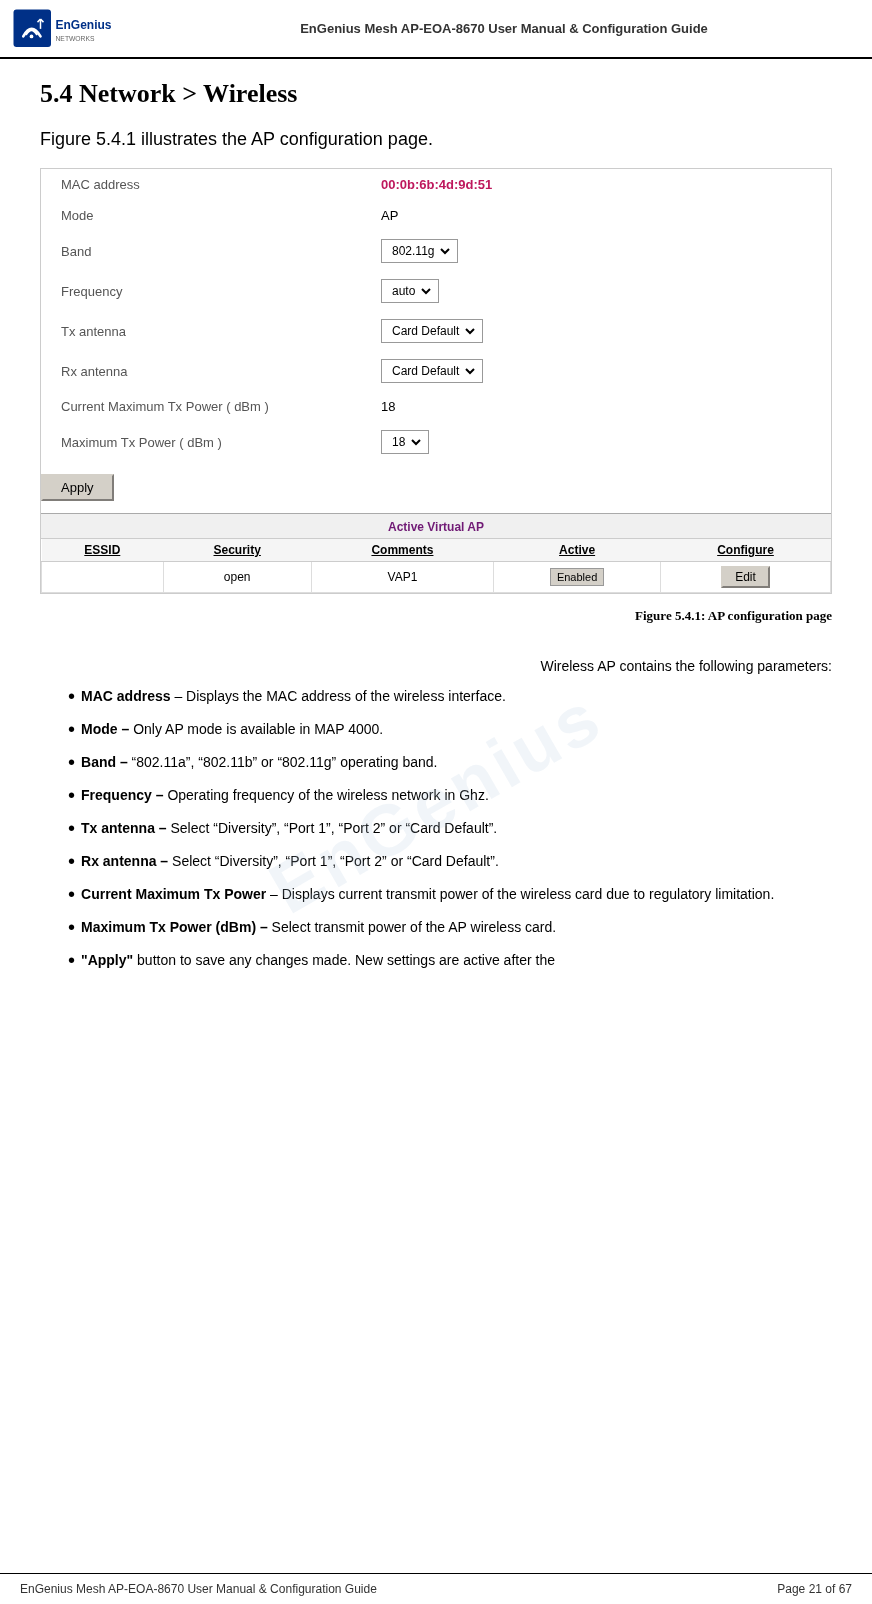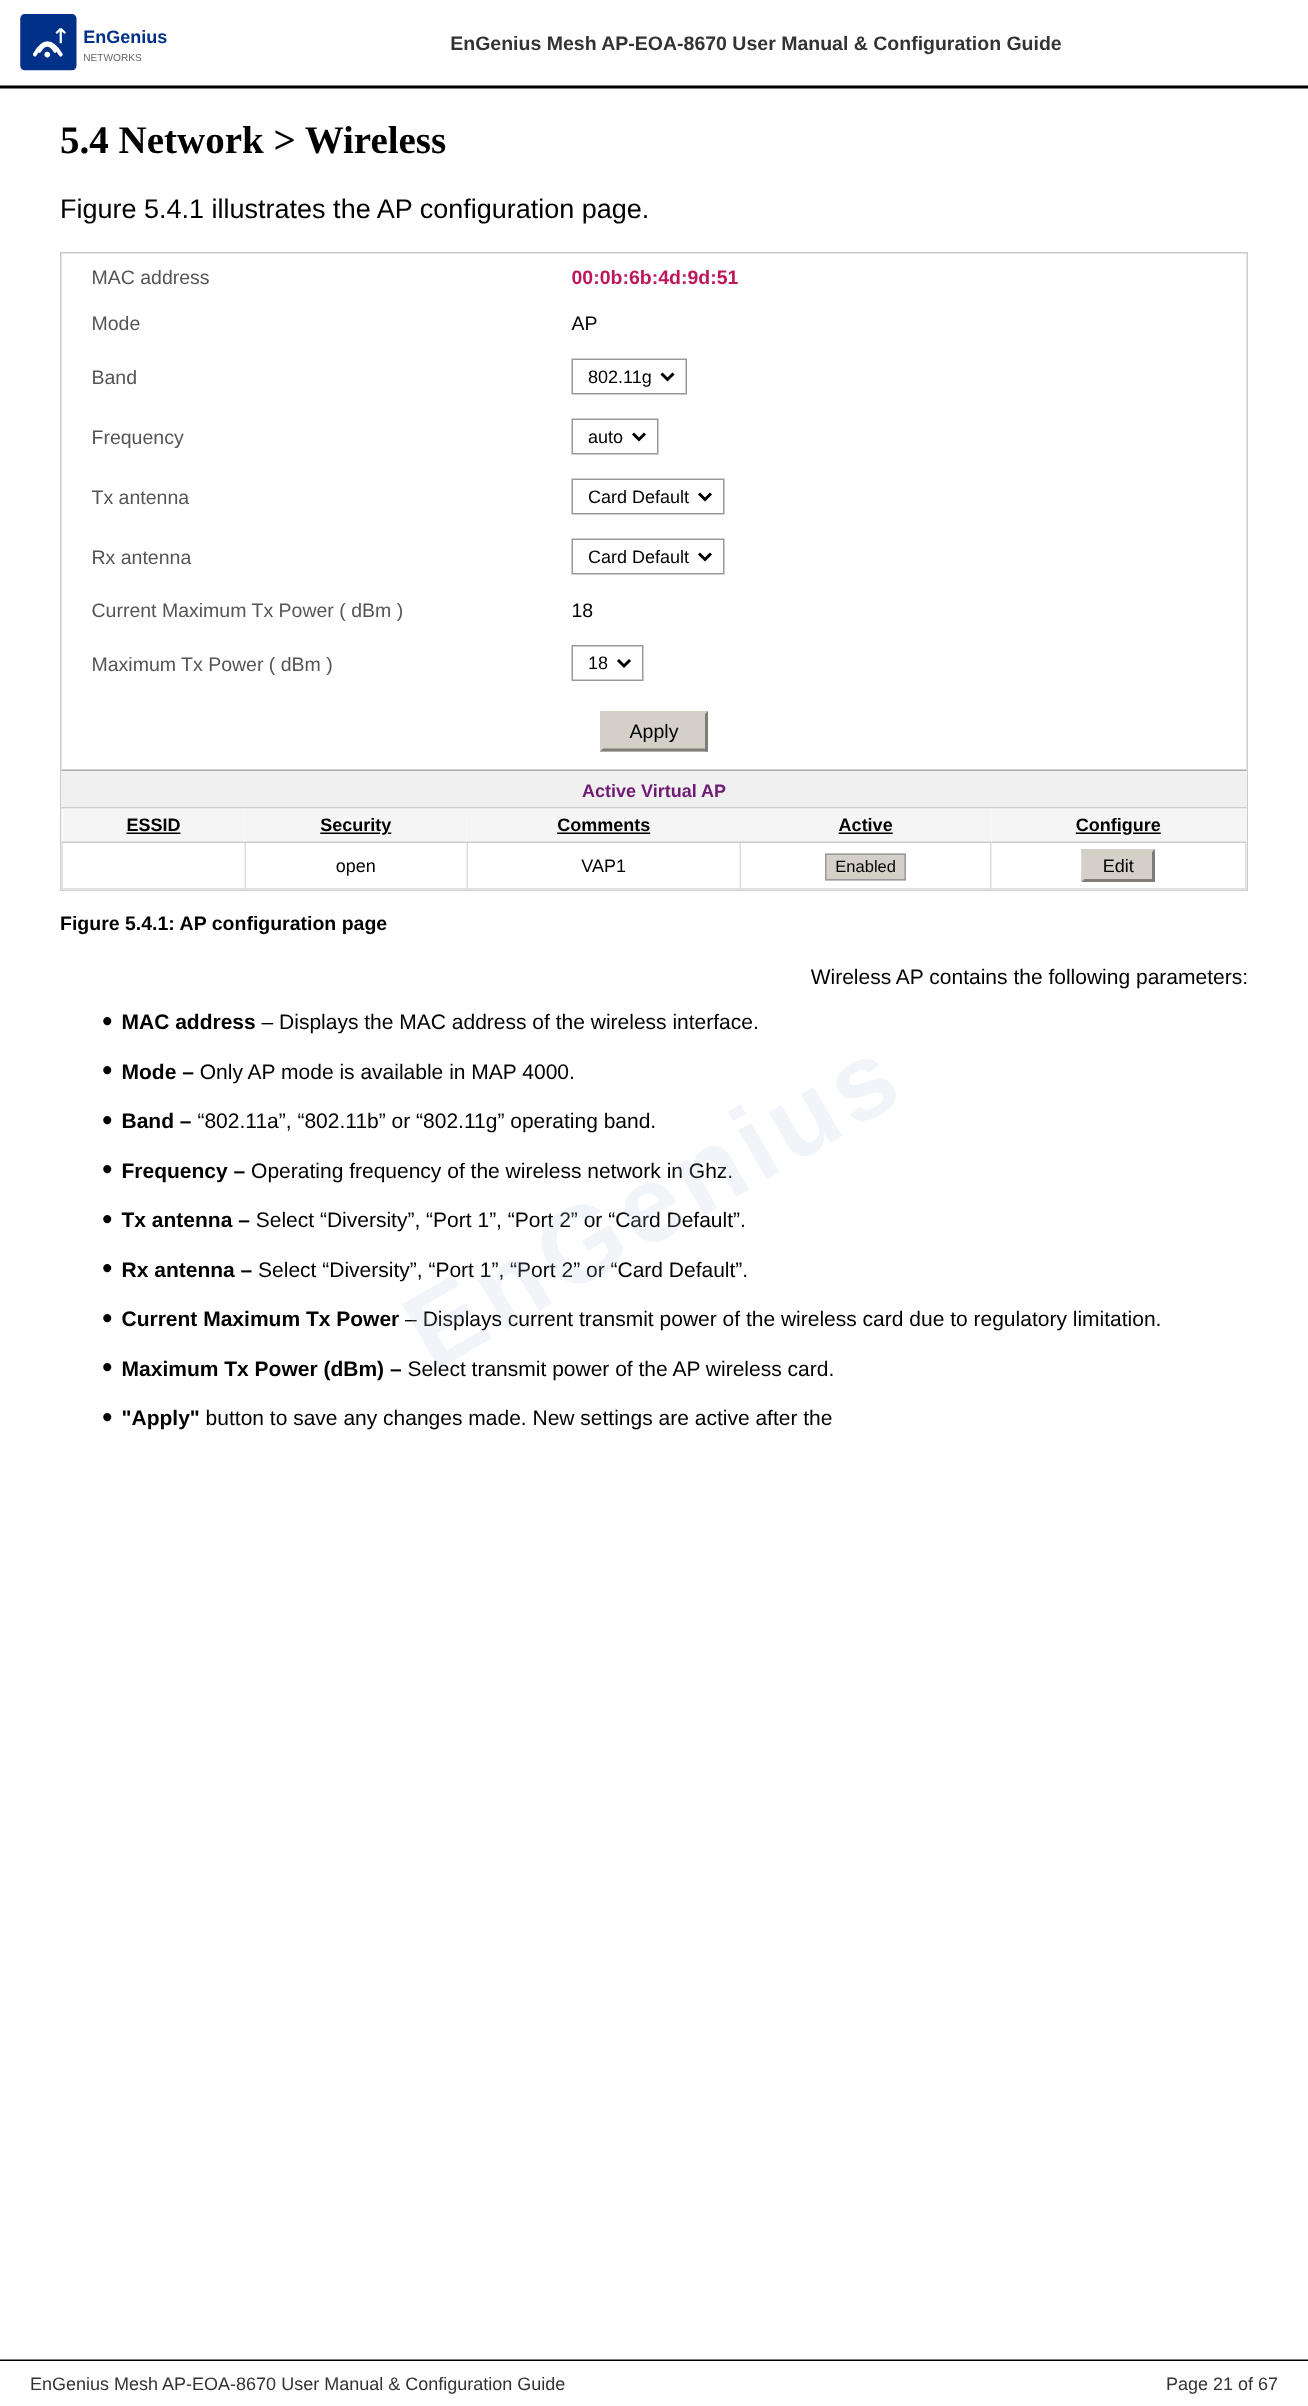--- a/index.html
+++ b/index.html
@@ -81,21 +81,21 @@
     .select-wrapper select {
       border: none;
       outline: none;
       background: transparent;
       font-size: 12px;
       padding: 1px 2px;
       cursor: pointer;
     }
     .apply-row {
       display: flex;
-      justify-content: center;
+      justify-content: flex-start;
       padding: 12px 0;
     }
     .apply-btn {
       background: #d4d0c8;
       border: 2px outset #d4d0c8;
       padding: 4px 18px;
       font-size: 13px;
       cursor: pointer;
     }
     .active-vap-section {
@@ -130,24 +130,25 @@
       border: 1px solid #ddd;
     }
     .edit-btn {
       background: #d4d0c8;
       border: 2px outset #d4d0c8;
       padding: 2px 12px;
       font-size: 12px;
       cursor: pointer;
     }
     .figure-caption {
-      text-align: left;
-      font-size: 13px;
-      font-weight: bold;
-      margin: 12px 0 20px;
+      text-align: right;
+      font-size: 13px;
+      font-weight: bold;
+      margin: 12px 0 34px;
+      font-family: Liberation Serif, serif;
     }
     .body-text {
       font-size: 14px;
       margin-bottom: 12px;
       text-align: right;
     }
     .bullet-list {
       list-style: none;
       margin: 0 0 8px 24px;
     }

